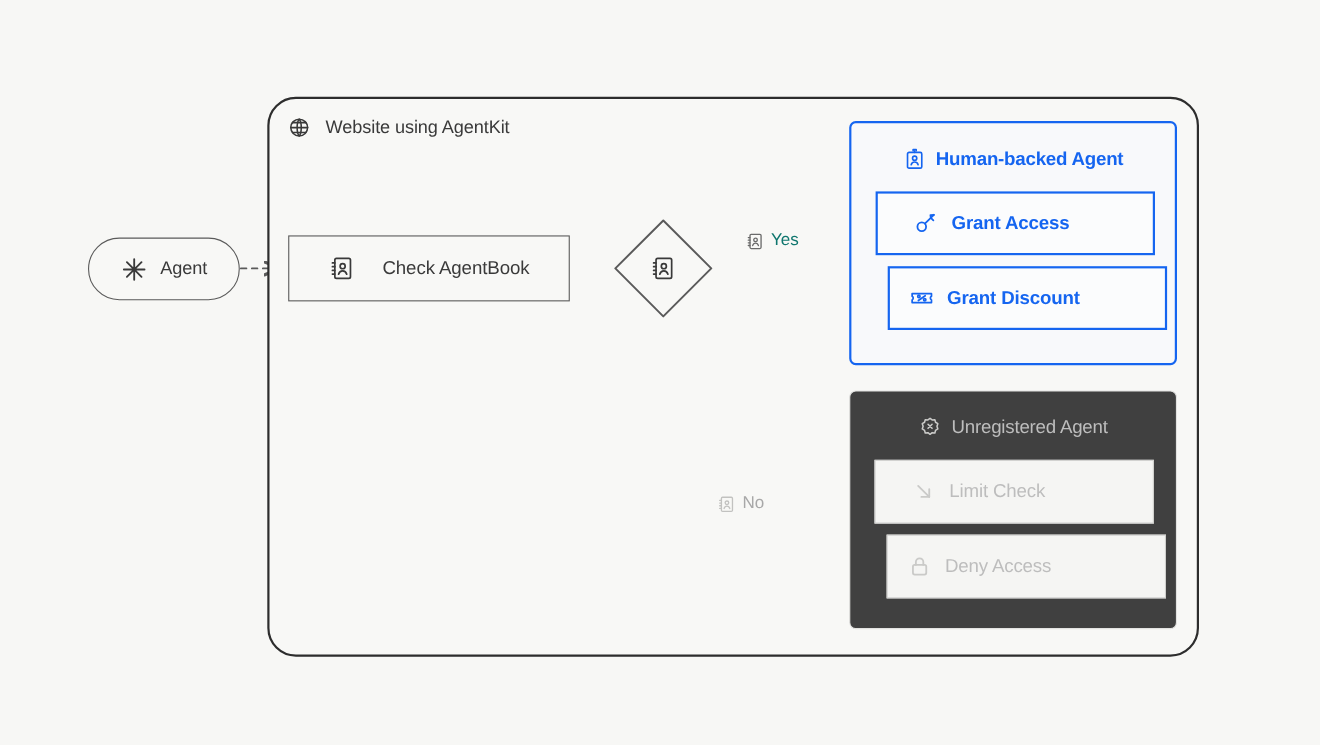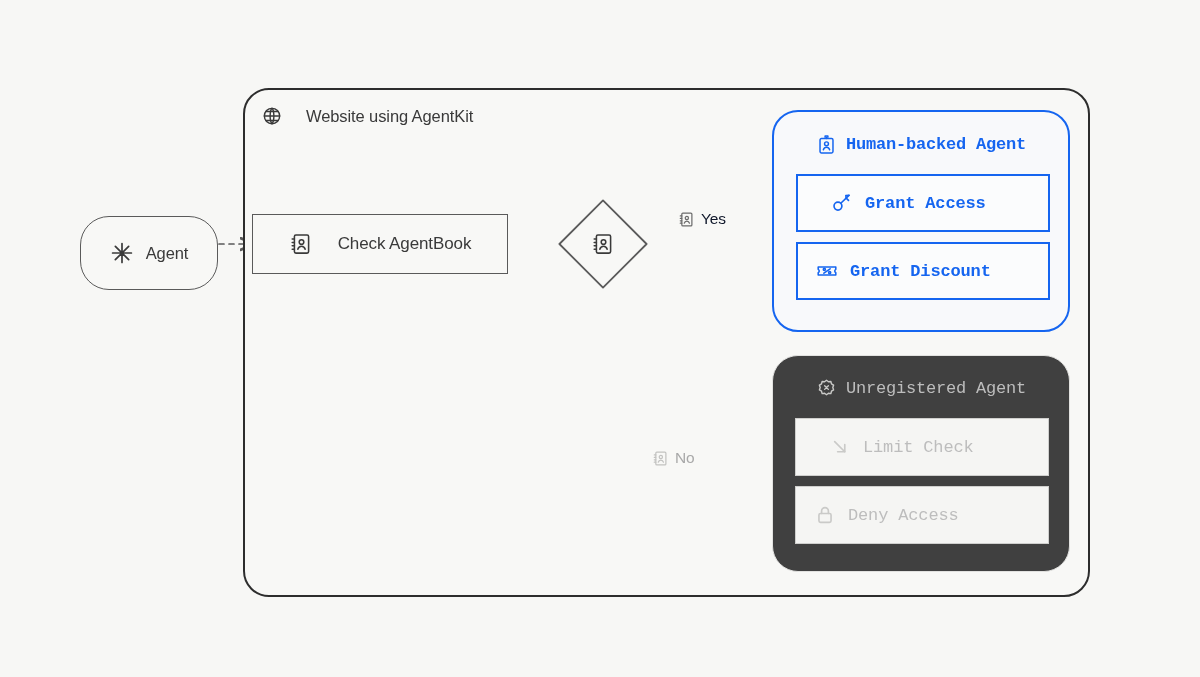--- a/index.html
+++ b/index.html
@@ -29,53 +29,53 @@
     border-radius: 26px;
     background: #f8f8f6;
     box-sizing: border-box;
   }
   .website-title {
     position: absolute;
     left: 262px;
     top: 106px;
     display: flex;
     align-items: center;
-    gap: 24px;
+    gap: 14px;
     font-size: 16.5px;
     color: #3a3a3a;
     letter-spacing: -0.1px;
     white-space: nowrap;
   }
 
   
   .agent-pill {
     position: absolute;
     left: 80px;
     top: 216px;
     width: 138px;
-    height: 74px;
+    height: 57px;
     border: 1.8px solid #5a5a5a;
     border-radius: 29px;
     background: #f8f8f6;
     box-sizing: border-box;
     display: flex;
     align-items: center;
     justify-content: center;
     gap: 12px;
   }
   .agent-pill .lbl {
     font-size: 16.5px;
     color: #3a3a3a;
     letter-spacing: -0.1px;
   }
 
   
   .check-box {
     position: absolute;
-    left: 252px;
+    left: 262px;
     top: 214px;
     width: 256px;
     height: 60px;
     border: 1.8px solid #5a5a5a;
     background: #f8f8f6;
     box-sizing: border-box;
     display: flex;
     align-items: center;
     justify-content: center;
     gap: 25px;
@@ -106,32 +106,31 @@
   
   .edge-label {
     position: absolute;
     display: flex;
     align-items: center;
     gap: 6px;
     font-size: 15.5px;
     letter-spacing: -0.1px;
     white-space: nowrap;
   }
-  .edge-label.yes { left: 678px; top: 210px; color: #0f172a; }
+  .edge-label.yes { left: 678px; top: 210px; color: #0f766e; }
   .edge-label.no  { left: 652px; top: 449px; color: #a8a8a8; }
 
   
   #edges { position: absolute; left: 0; top: 0; width: 1200px; height: 677px; pointer-events: none; }
 
   
   .panel {
     position: absolute;
     box-sizing: border-box;
-    border-radius: 26px;
-    font-family: Liberation Mono, monospace;
+    border-radius: 6px;
   }
   .panel.blue {
     left: 772px;
     top: 110px;
     width: 298px;
     height: 222px;
     border: 2.4px solid #1565f0;
     background: #f8f9fb;
   }
   .panel.gray {
@@ -179,21 +178,21 @@
     color: #1565f0;
     font-weight: 600;
   }
   .panel.gray .action-row {
     border: 1.6px solid #cfcfcd;
     background: #f5f5f3;
     color: #bdbdbd;
     font-weight: 500;
   }
   .action-row.r1 { top: 62px; padding-left: 33px; }
-  .action-row.r2 { top: 130px; }
+  .action-row.r2 { top: 130px; margin-left: 11px; }
 
   .ico { display: inline-flex; align-items: center; justify-content: center; flex: none; }
 </style>
 </head>
 <body>
 
 <div id="stage">
 
   <svg id="edges" viewBox="0 0 1200 677">
     <defs>

